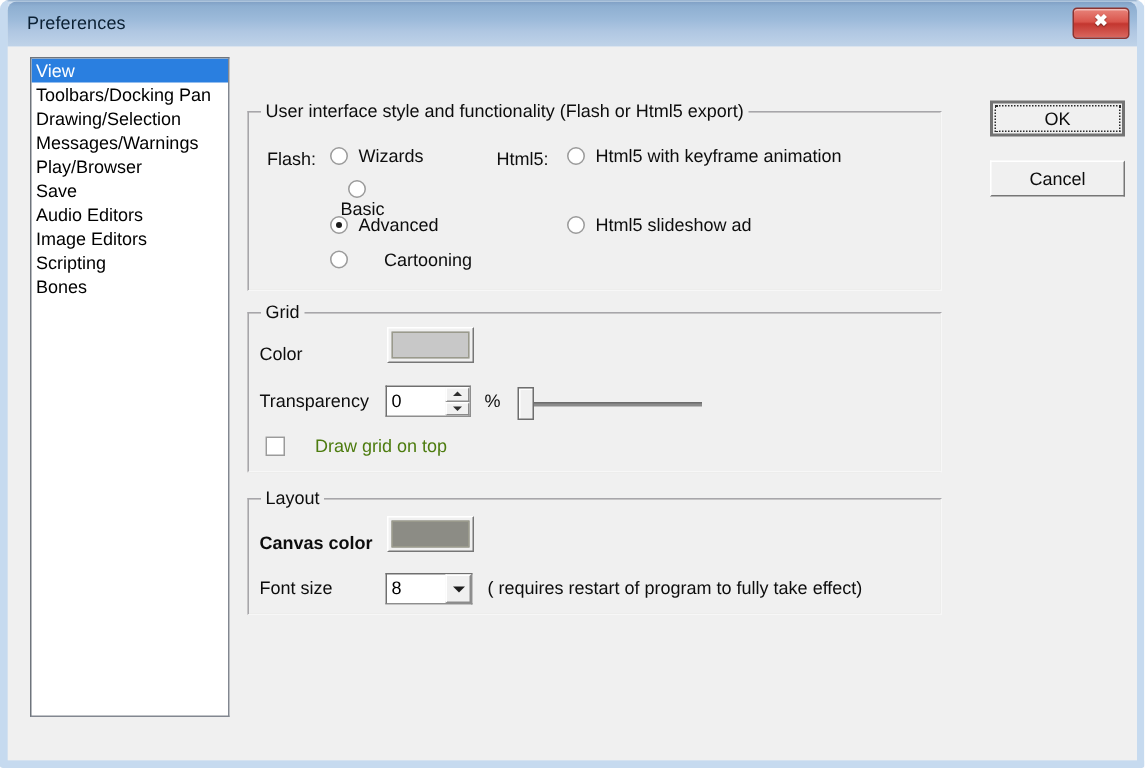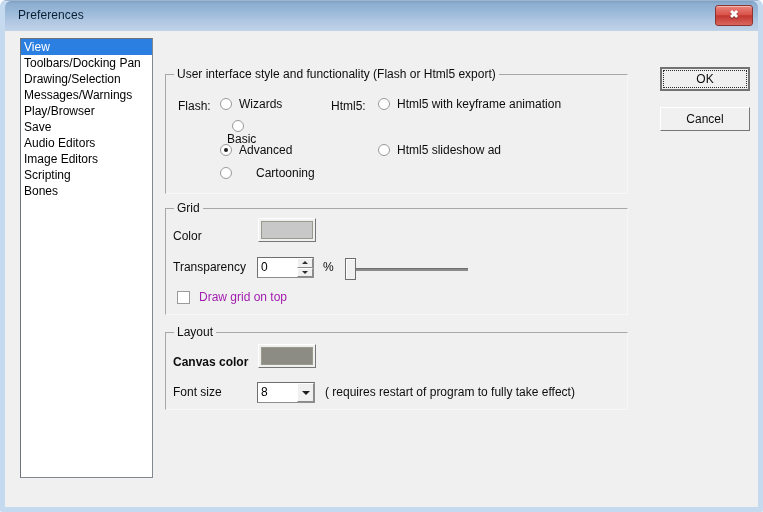--- a/index.html
+++ b/index.html
@@ -194,23 +194,23 @@
   }
   .chk-box {
     width: 13px;
     height: 13px;
     border: 1px solid #9b9b9b;
     background: #ffffff;
     box-sizing: border-box;
     flex: 0 0 auto;
   }
   .chk-label {
-    margin-left: 9px;
-    font-size: 12px;
-    color: #a21caf;
+    margin-left: 20px;
+    font-size: 12px;
+    color: #4d7c0f;
     white-space: nowrap;
   }
 
   
   .color-swatch {
     position: absolute;
     width: 58px;
     height: 24px;
     background: #f0f0f0;
     border: 1px solid #ffffff;

